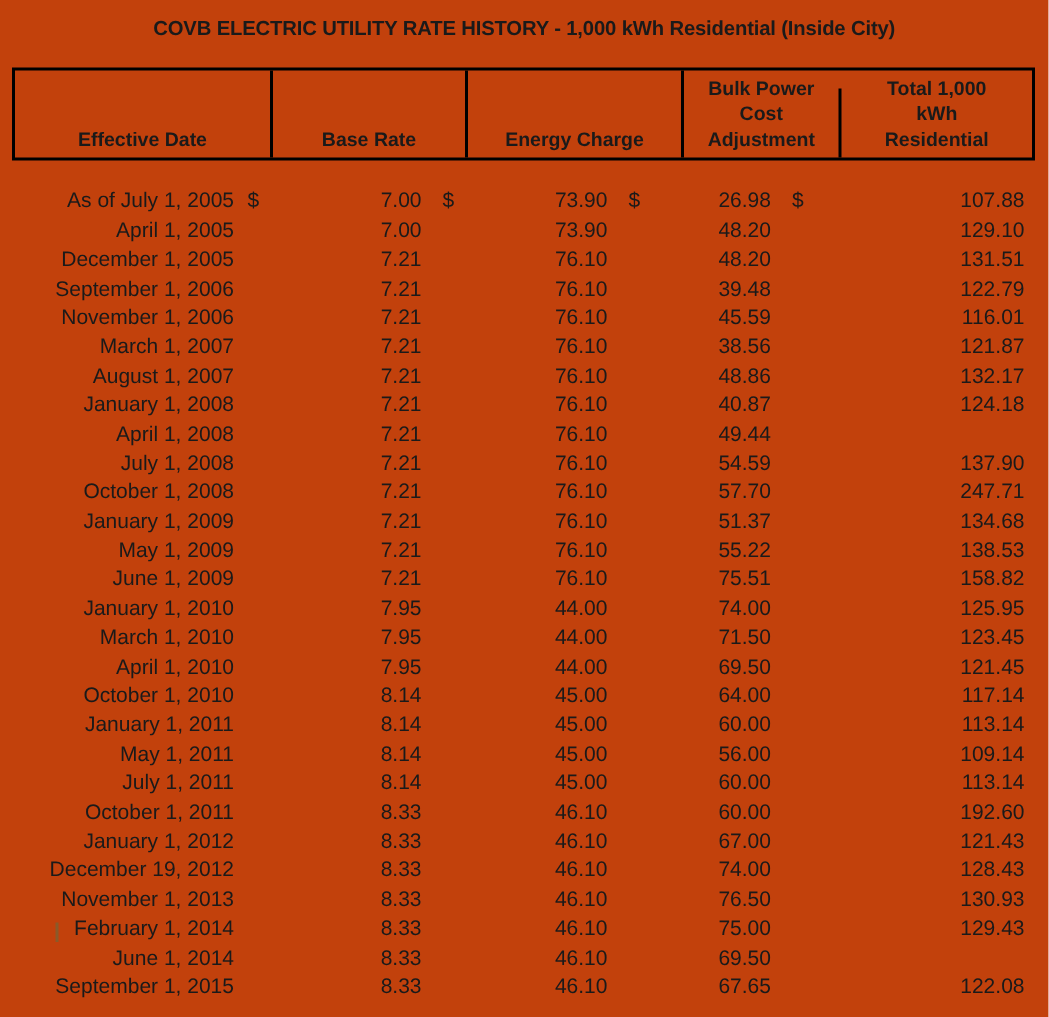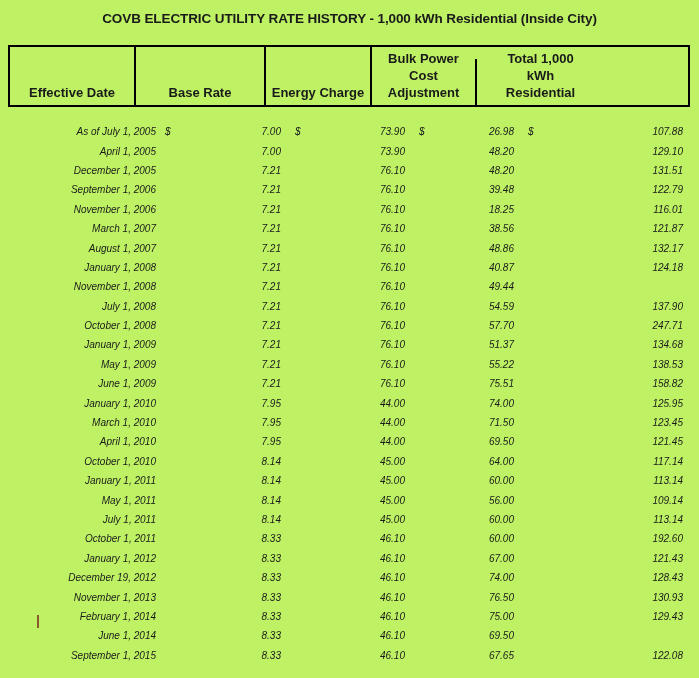--- a/index.html
+++ b/index.html
@@ -6,21 +6,21 @@
     margin: 0;
     padding: 0;
     background: #ffffff;
     font-family: "Liberation Sans", sans-serif;
     color: #1a1a1a;
   }
   .page {
     position: relative;
     width: 699px;
     height: 678px;
-    background: #bef264;
+    background: #c2410c;
     overflow: hidden;
   }
   .title {
     text-align: center;
     font-weight: bold;
     font-size: 13.5px;
     padding-top: 11px;
     letter-spacing: -0.1px;
   }
   .table {
@@ -41,34 +41,33 @@
     display: flex;
     align-items: flex-end;
     justify-content: center;
     text-align: center;
     font-weight: bold;
     font-size: 13px;
     line-height: 1.3;
     padding-bottom: 3px;
   }
   .th:last-child { border-right: none; }
-  .h1 { width: 126px; }
+  .h1 { width: 172px; }
   .h2 { width: 130px; text-align: center; }
-  .h3 { width: 106px; }
+  .h3 { width: 144px; }
   .h4 { width: 109px; padding-left: 2px; padding-right: 2px; width: 105px; margin-top: 12px; }
   .h5 { width: 167px; padding-left: 20px; padding-right: 20px; width: 127px; }
   .tbody {
     margin-top: 15px;
   }
   .tr {
     display: flex;
     height: 19.4px;
-    align-items: center;
-    font-size: 10px;
-    font-style: italic;
+    align-items: flex-end;
+    font-size: 14px;
   }
   .td { box-sizing: border-box; }
   .td.date {
     width: 150px;
     text-align: right;
     padding-right: 2px;
     white-space: nowrap;
   }
   .td.num {
     display: flex;
@@ -189,21 +188,21 @@
           <div class="td num w2">
             <span class="cur"></span>
             <span class="val">7.21</span>
           </div>
           <div class="td num w3">
             <span class="cur"></span>
             <span class="val">76.10</span>
           </div>
           <div class="td num w4">
             <span class="cur"></span>
-            <span class="val">18.25</span>
+            <span class="val">45.59</span>
           </div>
           <div class="td num w5">
             <span class="cur"></span>
             <span class="val">116.01</span>
           </div>
         </div>
         <div class="tr">
           <div class="td date">March 1, 2007</div>
           <div class="td num w2">
             <span class="cur"></span>
@@ -254,21 +253,21 @@
           <div class="td num w4">
             <span class="cur"></span>
             <span class="val">40.87</span>
           </div>
           <div class="td num w5">
             <span class="cur"></span>
             <span class="val">124.18</span>
           </div>
         </div>
         <div class="tr">
-          <div class="td date">November 1, 2008</div>
+          <div class="td date">April 1, 2008</div>
           <div class="td num w2">
             <span class="cur"></span>
             <span class="val">7.21</span>
           </div>
           <div class="td num w3">
             <span class="cur"></span>
             <span class="val">76.10</span>
           </div>
           <div class="td num w4">
             <span class="cur"></span>

